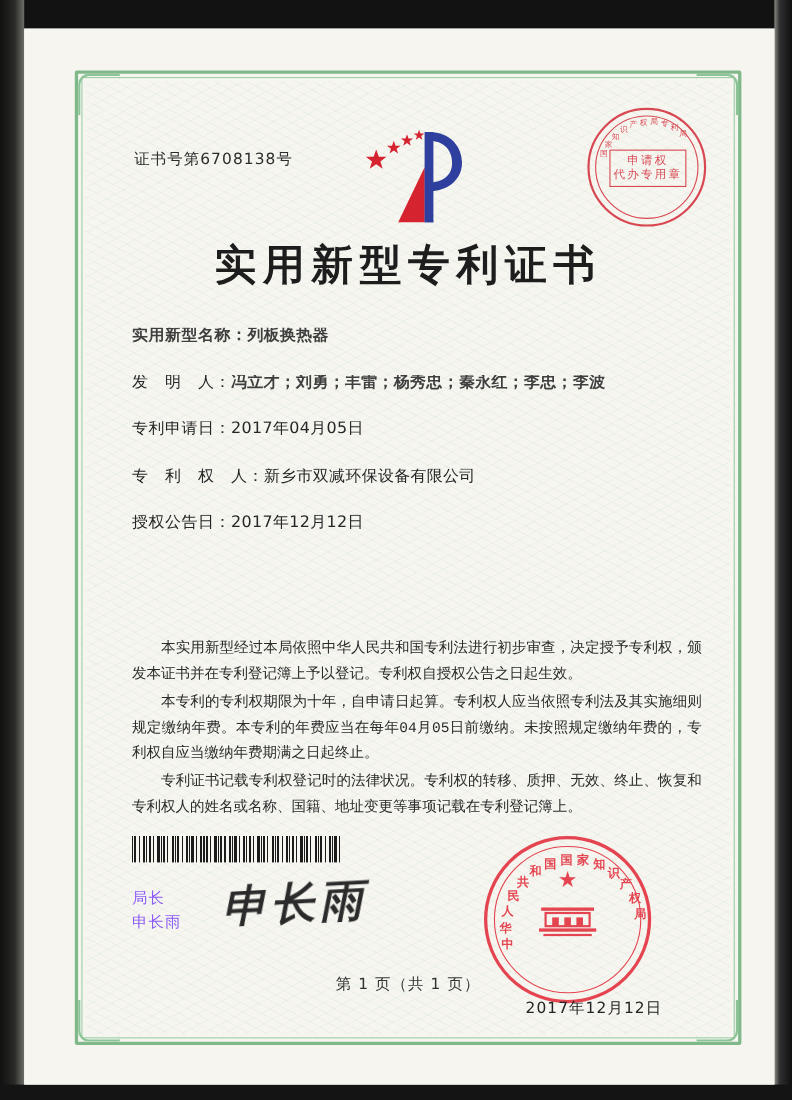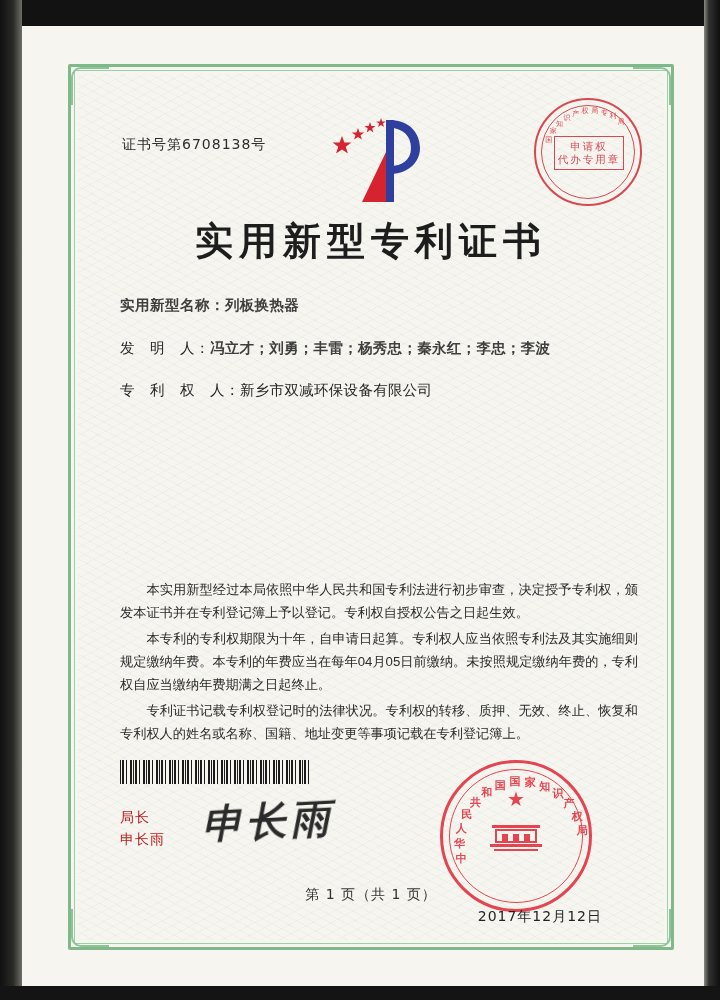--- a/index.html
+++ b/index.html
@@ -210,21 +210,21 @@
   
   .paras {
     position: absolute;
     left: 28px;
     right: 12px;
     top: 490px;
     font-size: 13.2px;
     line-height: 23px;
     color: #2a2a2a;
     text-align: justify;
-    font-family: Liberation Sans, sans-serif;
+    font-family: Liberation Mono, monospace;
   }
   .paras p {
     margin: 0 0 3px 0;
     text-indent: 2em;
     filter: blur(0.2px);
   }
 
   
   .barcode {
     position: absolute;
@@ -236,21 +236,21 @@
       #1b1b1b 0 1px, #f6f5f0 1px 2px, #1b1b1b 2px 4px, #f6f5f0 4px 6px,
       #1b1b1b 6px 7px, #f6f5f0 7px 10px, #1b1b1b 10px 12px, #f6f5f0 12px 13px);
   }
 
   
   .sig-block {
     position: absolute;
     left: 28px;
     top: 718px;
     font-size: 14px;
-    color: #b91c1c;
+    color: #8b5cf6;
     line-height: 22px;
     letter-spacing: 1px;
   }
   .sig-script {
     position: absolute;
     left: 110px;
     top: 706px;
     font-family: "DejaVu Serif", "Liberation Serif", serif;
     font-size: 40px;
     font-style: italic;
@@ -396,25 +396,31 @@
 
         <div class="field-row">
           <span class="field-label blurred">实用新型名称：</span><span class="field-value blurred">列板换热器</span>
         </div>
 
         <div class="field-row">
           <span class="field-label">发　明　人：</span><span class="field-value blurred">冯立才；刘勇；丰雷；杨秀忠；秦永红；李忠；李波</span>
         </div>
 
 
+        <div class="field-row">
+          <span class="field-label">专利申请日：</span><span class="field-value">2017年04月05日</span>
+        </div>
 
         <div class="field-row">
           <span class="field-label">专　利　权　人：</span><span class="field-value">新乡市双减环保设备有限公司</span>
         </div>
 
+        <div class="field-row">
+          <span class="field-label">授权公告日：</span><span class="field-value">2017年12月12日</span>
+        </div>
 
       </div>
 
       <div class="paras">
         <p>本实用新型经过本局依照中华人民共和国专利法进行初步审查，决定授予专利权，颁发本证书并在专利登记簿上予以登记。专利权自授权公告之日起生效。</p>
         <p>本专利的专利权期限为十年，自申请日起算。专利权人应当依照专利法及其实施细则规定缴纳年费。本专利的年费应当在每年04月05日前缴纳。未按照规定缴纳年费的，专利权自应当缴纳年费期满之日起终止。</p>
         <p>专利证书记载专利权登记时的法律状况。专利权的转移、质押、无效、终止、恢复和专利权人的姓名或名称、国籍、地址变更等事项记载在专利登记簿上。</p>
       </div>
 
       <div class="barcode"></div>

